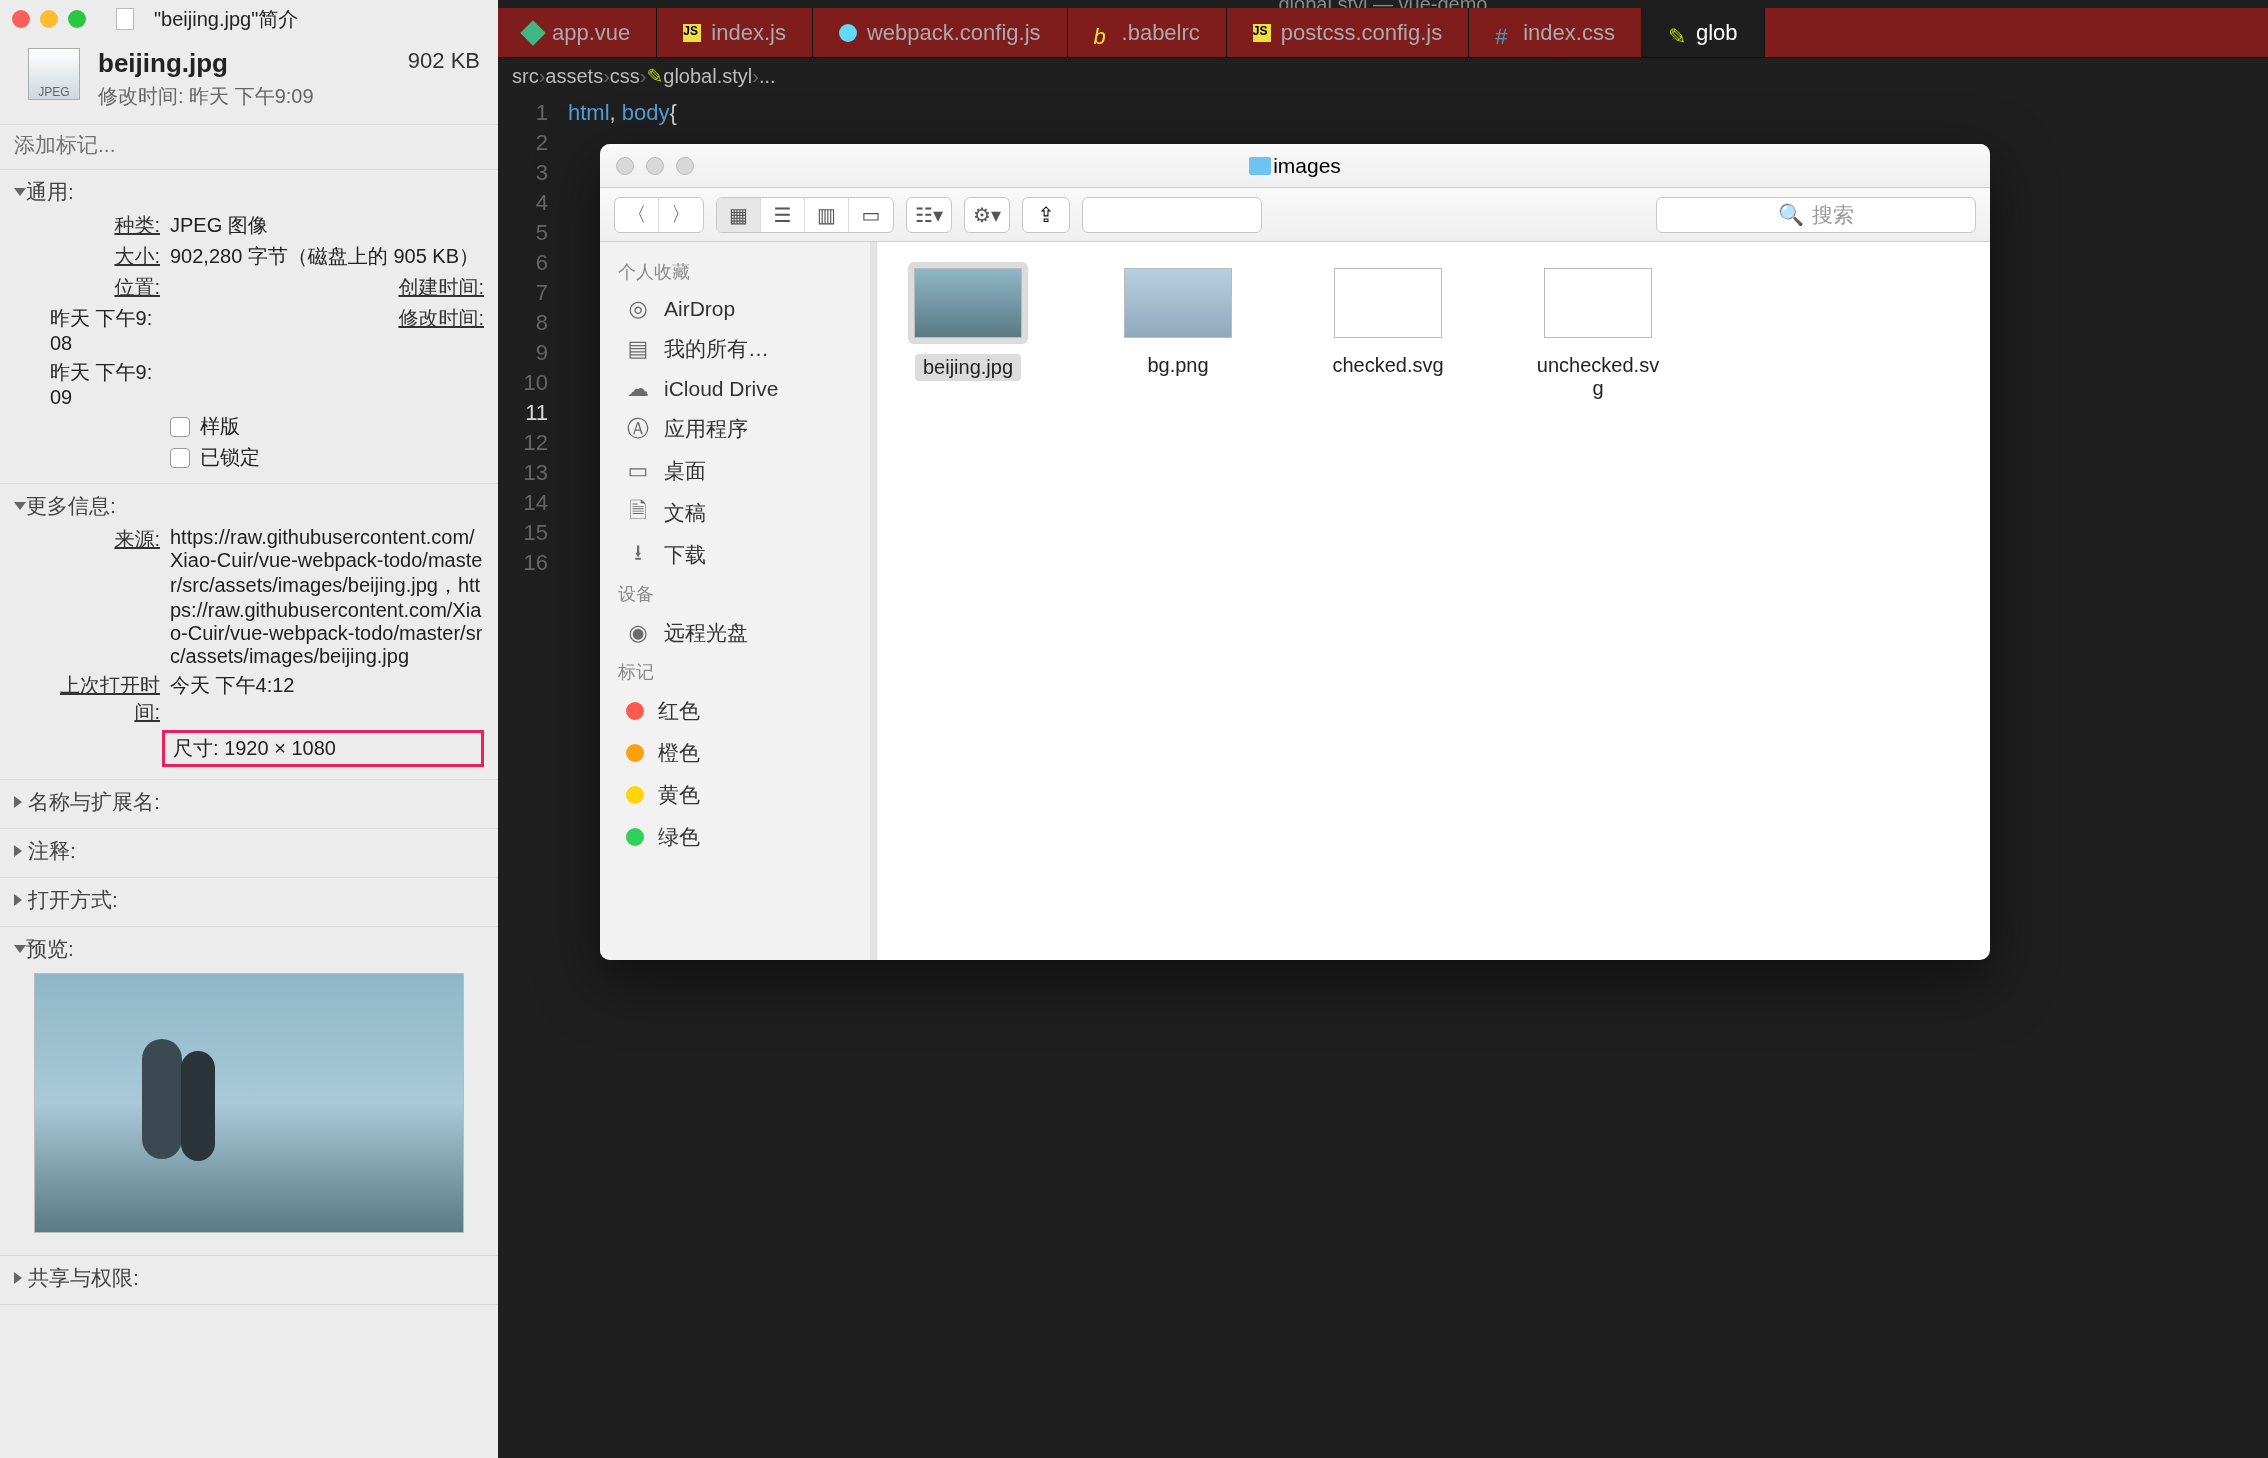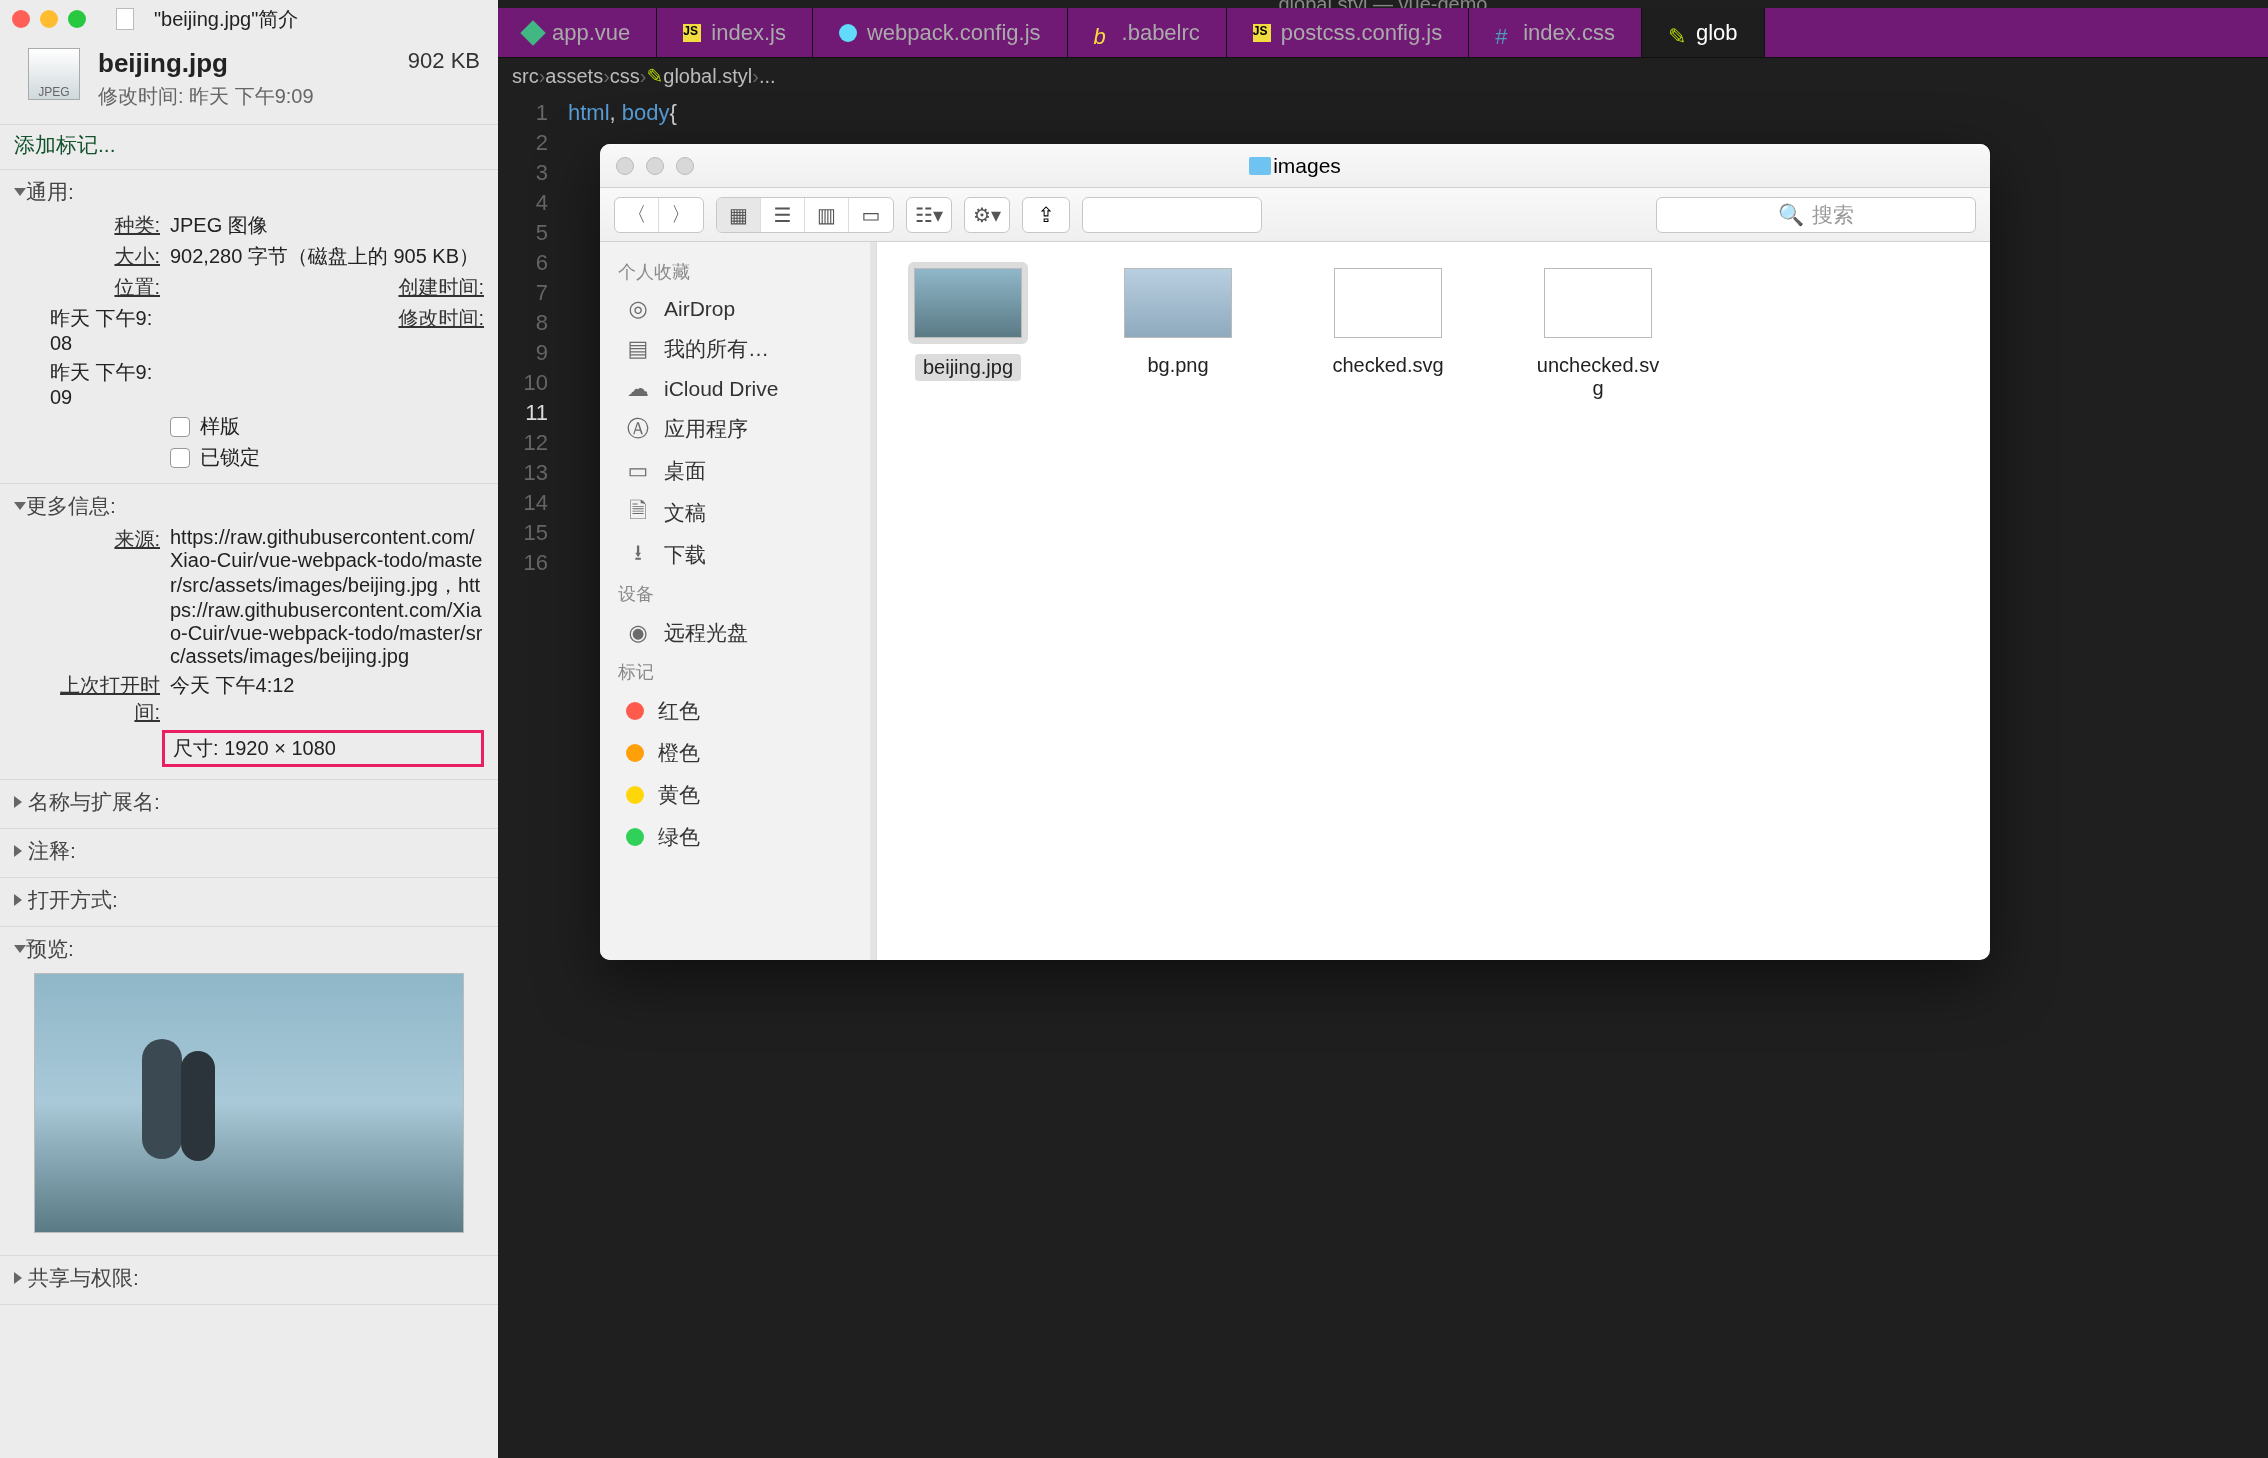--- a/index.html
+++ b/index.html
@@ -11,39 +11,39 @@
 .tl-dot { width:18px; height:18px; border-radius:50%; }
 .tl-red{background:#ff5f57}.tl-yel{background:#febc2e}.tl-grn{background:#28c840}
 .tl-icon { margin-left:20px; width:18px; height:22px; background:#fff; border:1px solid #bbb; }
 .info-title { font-size:20px; margin-left:10px; }
 .info-header { display:flex; padding:10px 18px 14px 28px; align-items:flex-start; gap:18px; }
 .file-thumb { width:52px; height:52px; background:linear-gradient(#fff,#cfd8dc); border:1px solid #aaa; display:flex; align-items:flex-end; justify-content:center; font-size:12px; color:#666; }
 .info-header-text { flex:1; }
 .info-header-text .fn { font-size:26px; font-weight:600; }
 .info-header-text .mod { font-size:20px; color:#666; margin-top:4px; }
 .info-header .sz { font-size:22px; color:#333; margin-left:auto; }
-.tags-row { padding:6px 14px 10px; border-top:1px solid #d9d9d9; border-bottom:1px solid #d9d9d9; color:#14532d; font-size:21px; }
+.tags-row { padding:6px 14px 10px; border-top:1px solid #d9d9d9; border-bottom:1px solid #d9d9d9; color:#737373; font-size:21px; }
 .section { border-bottom:1px solid #d9d9d9; padding:8px 14px 12px; }
 .section-head { display:flex; align-items:center; font-size:21px; color:#444; }
 .tri { display:inline-block; width:0; height:0; border-top:8px solid #666; border-left:6px solid transparent; border-right:6px solid transparent; }
 .tri.closed { border-top:6px solid transparent; border-bottom:6px solid transparent; border-left:8px solid #666; }
 .kv { display:grid; grid-template-columns:110px 1fr; gap:4px 10px; padding:6px 0 0 36px; font-size:20px; color:#222; }
 .kv .k { text-align:right; color:#333; white-space:nowrap;text-decoration:underline; }
 .kv .v { word-break:break-all; }
 .chk-row { grid-column:2; display:flex; align-items:center; gap:10px; }
 .chk { width:20px; height:20px; border:1px solid #999; border-radius:4px; background:#fff; }
 .dim-highlight { border:3px solid #e91e63; padding:2px 8px; display:inline-block; margin-left:-8px; }
 .preview-img { margin:10px 20px; height:260px; background:linear-gradient(180deg,#8fb7c8 0%,#a9c9d8 50%,#5a7a85 100%); border:1px solid #bbb; position:relative; }
 .preview-img::before{content:"";position:absolute;left:25%;top:25%;width:40px;height:120px;background:#3b4a52;border-radius:20px;}
 .preview-img::after{content:"";position:absolute;left:34%;top:30%;width:34px;height:110px;background:#2a343a;border-radius:18px;}
 
 
 .editor { position:absolute; left:498px; top:0; right:0; bottom:0; background:#1f1f1f; color:#ccc; }
 .editor-titlebar { height:8px; text-align:center; color:#888; font-size:20px; line-height:0; padding-top:4px; overflow:hidden;}
-.tabs { height:50px; display:flex; background:#701a75; border-bottom:1px solid #111; }
+.tabs { height:50px; display:flex; background:#7f1d1d; border-bottom:1px solid #111; }
 .tab { display:flex; align-items:center; gap:10px; padding:0 26px; color:#aaa; font-size:22px; border-right:1px solid #111; white-space:nowrap; }
 .tab.active { background:#1e1e1e; color:#fff; }
 .tab .ico { width:18px; height:18px; display:inline-block; }
 .ico-vue{background:#41b883;transform:rotate(45deg)} .ico-js{background:#f1dd3f;color:#000;font-size:12px;font-weight:bold;display:flex;align-items:center;justify-content:center} .ico-gear{background:#61dafb;border-radius:50%} .ico-hash{color:#519aba}
 .breadcrumbs { height:36px; padding:4px 14px; font-size:20px; color:#bbb; display:flex; align-items:center; gap:0; }
 .breadcrumbs .sep{color:#666}
 .code-area { display:flex; padding-top:4px; font-family:Menlo,Consolas,monospace; font-size:22px; }
 .gutter { width:70px; text-align:right; color:#666; padding-right:20px; line-height:30px; }
 .gutter .cur { color:#ddd; }
 .code-lines { color:#d19a66; line-height:30px; }

